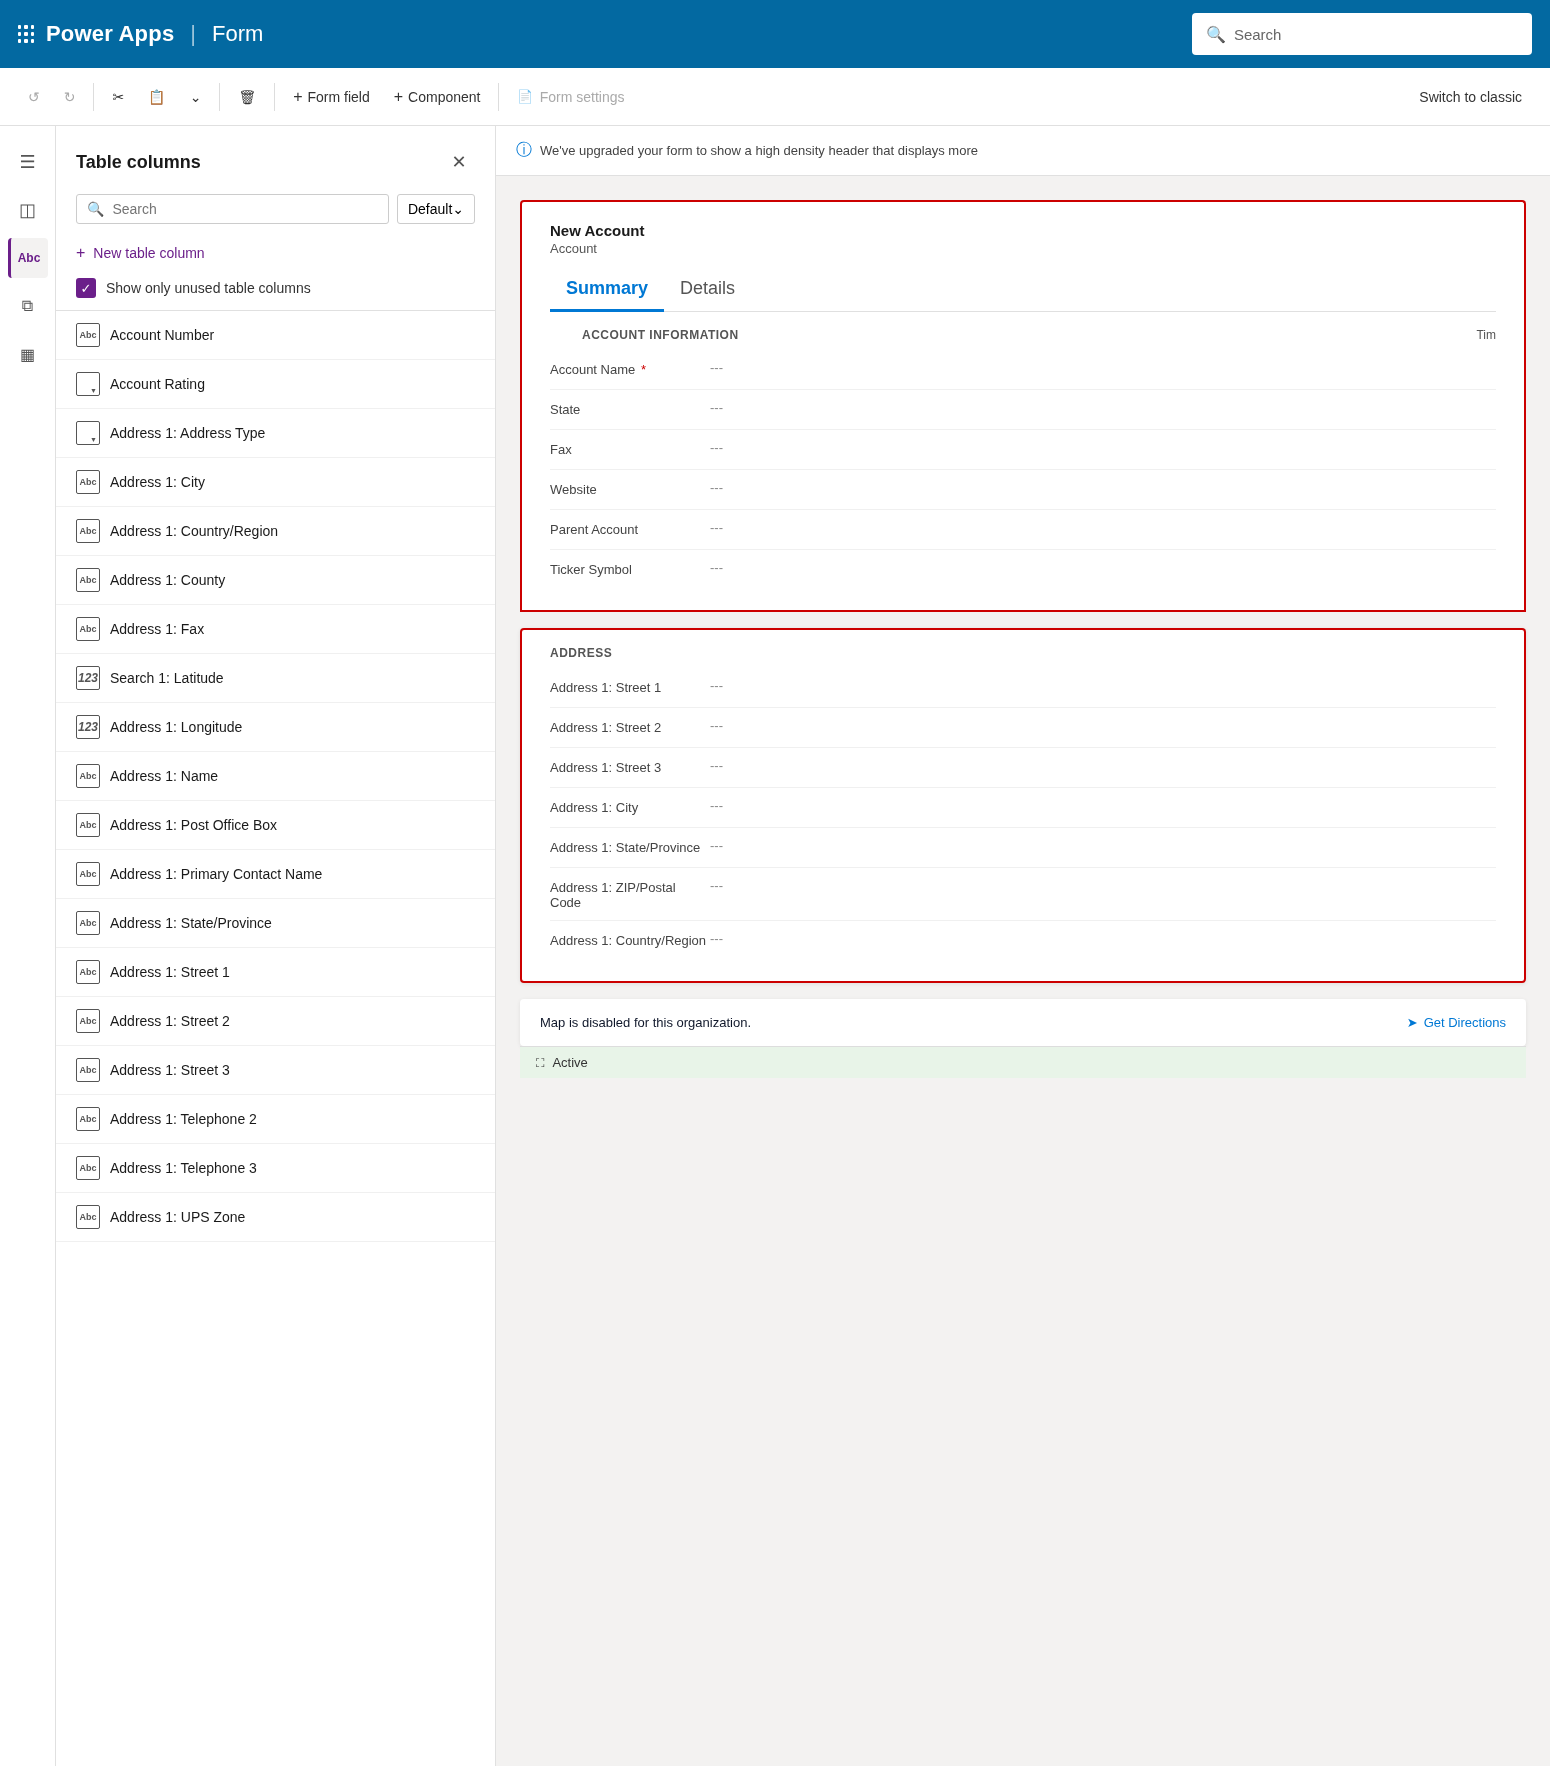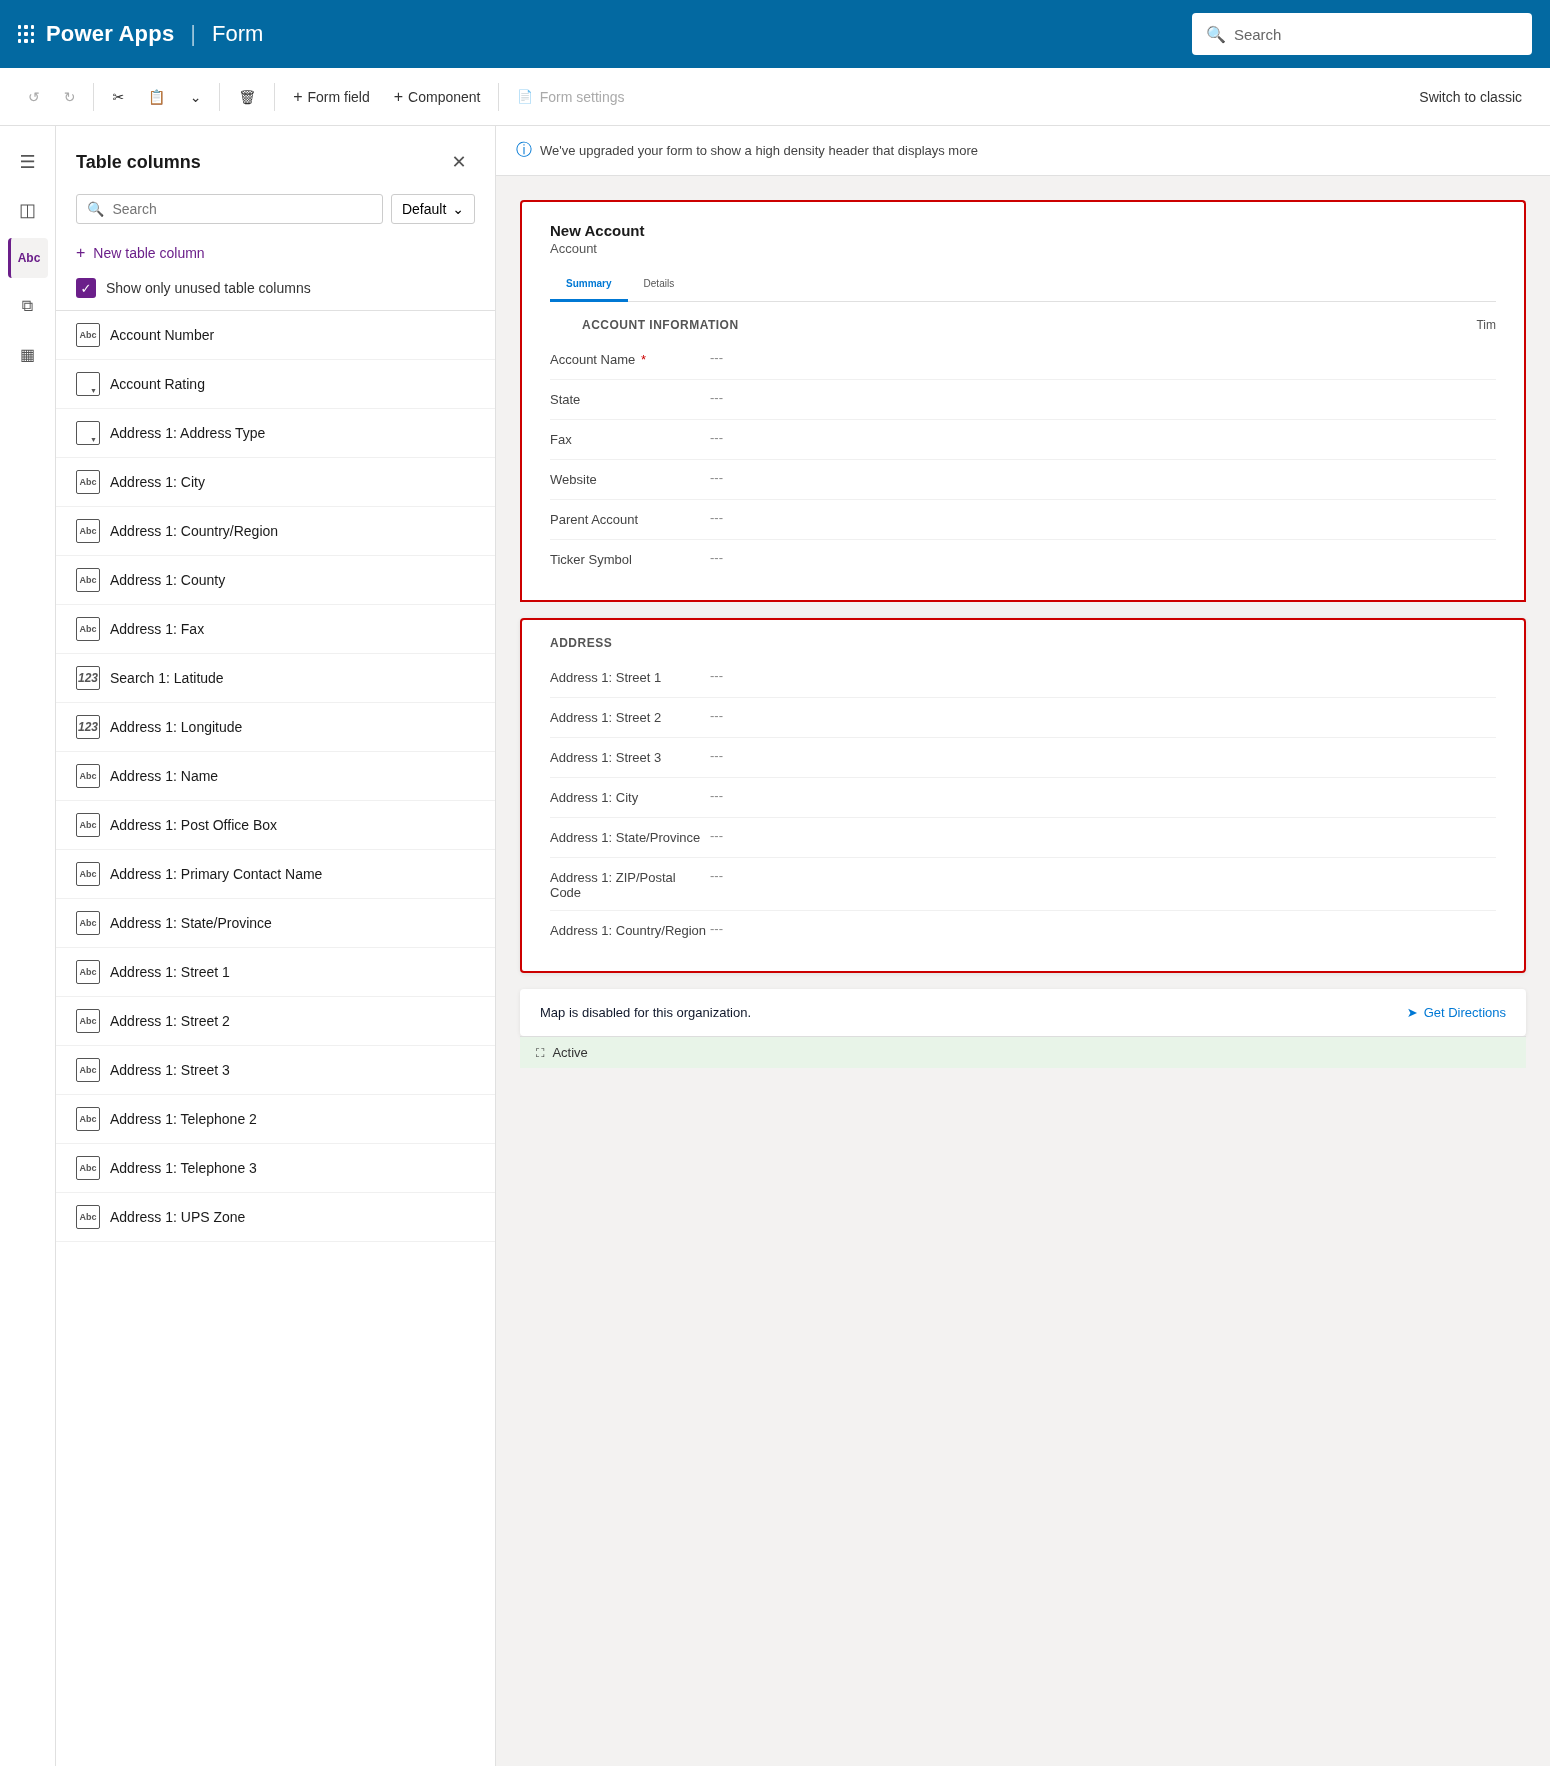--- a/index.html
+++ b/index.html
@@ -162,21 +162,20 @@
     .panel-search-input {
       border: none;
       outline: none;
       font-size: 14px;
       flex: 1;
       background: transparent;
     }
     .panel-dropdown {
       display: flex;
       align-items: center;
-      gap: 6px;
       border: 1px solid #ccc;
       border-radius: 3px;
       padding: 6px 10px;
       cursor: pointer;
       font-size: 14px;
       background: white;
     }
     .new-column-row {
       display: flex;
       align-items: center;
@@ -278,21 +277,21 @@
       margin-bottom: 12px;
     }
     .form-tabs {
       display: flex;
       gap: 0;
       border-bottom: 1px solid #e0e0e0;
       margin-bottom: 0;
     }
     .form-tab {
       padding: 10px 16px;
-      font-size: 10px;
+      font-size: 18px;
       cursor: pointer;
       color: #555;
       border-bottom: 3px solid transparent;
       margin-bottom: -1px;
     }
     .form-tab.active {
       color: #0078d4;
       border-bottom: 3px solid #0078d4;
       font-weight: 600;
     }

